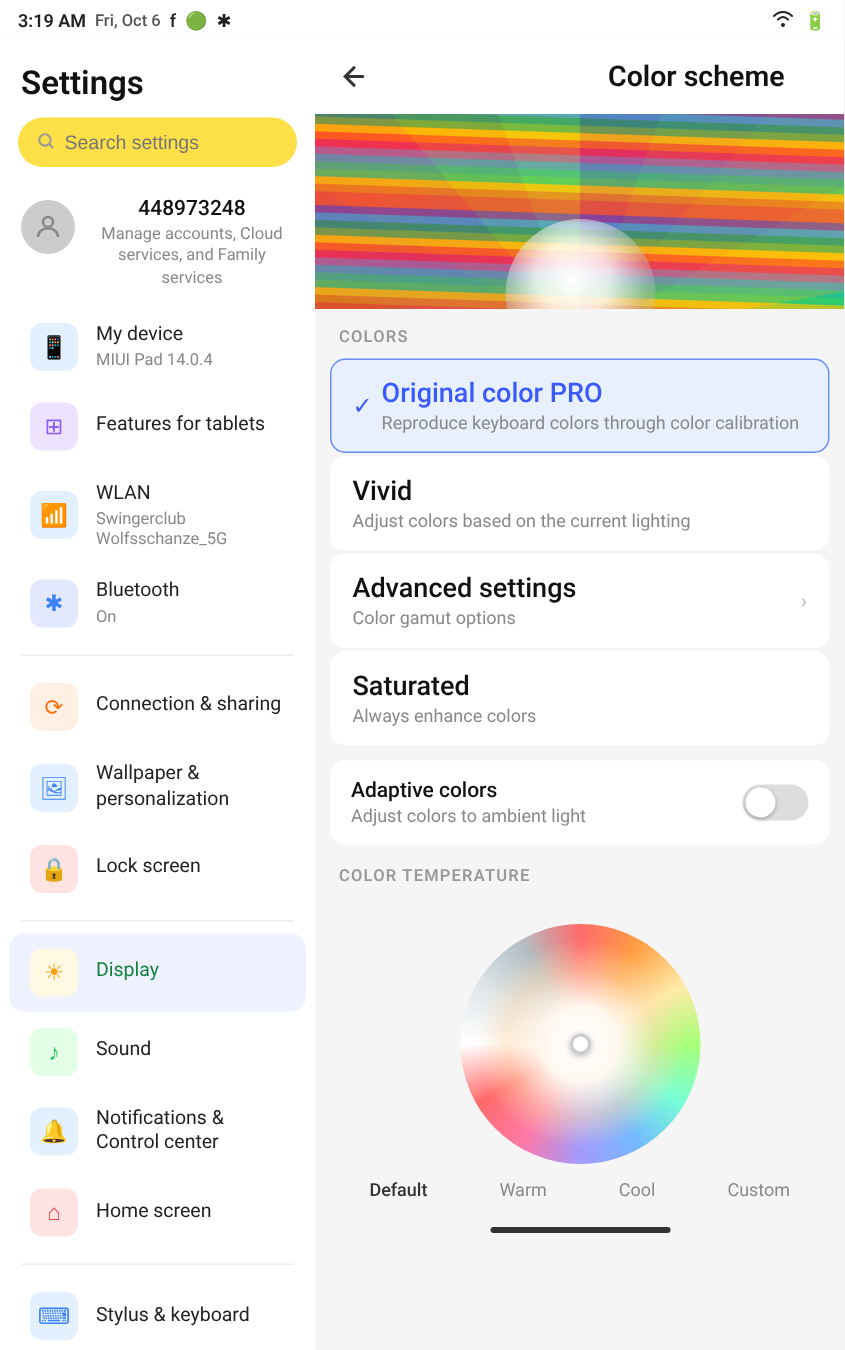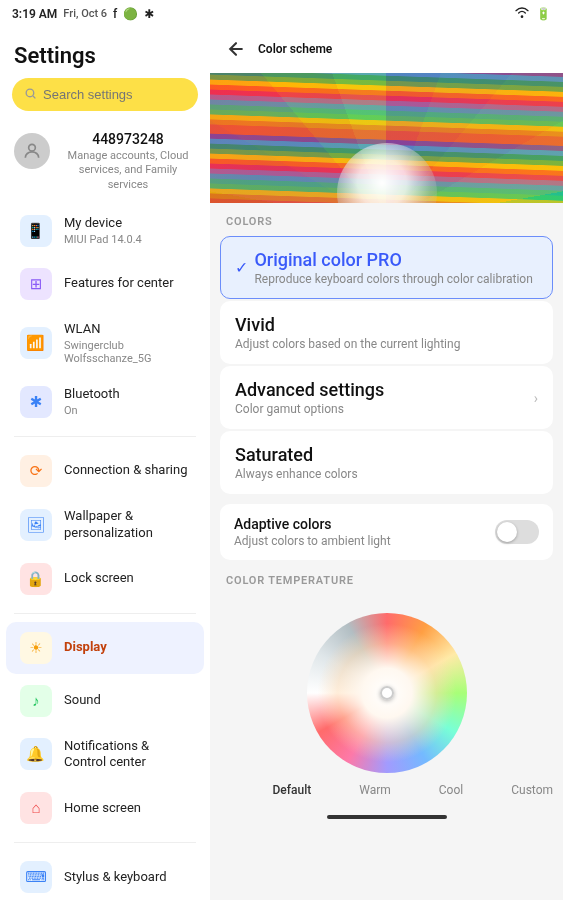--- a/index.html
+++ b/index.html
@@ -134,25 +134,25 @@
       gap: 12px;
       padding: 14px 16px;
       flex-shrink: 0;
     }
     .back-btn {
       cursor: pointer;
       color: #333;
       display: flex; align-items: center;
     }
     .panel-title {
-      font-size: 12px;
+      font-size: 19px;
       font-weight: 600;
       color: #111;
       flex: 1;
-      text-align: left;
+      text-align: right;
       margin-right: 24px;
     }
 
     
     .color-image {
       width: 100%;
       height: 130px;
       background: linear-gradient(135deg,
         #e74c3c 0%, #e67e22 10%, #f1c40f 20%, #2ecc71 30%,
         #1abc9c 40%, #3498db 50%, #9b59b6 60%, #e91e63 70%,
@@ -298,21 +298,21 @@
     }
     .wheel-dot {
       width: 14px; height: 14px;
       border-radius: 50%;
       background: rgba(255,255,255,0.9);
       border: 2px solid #ccc;
       box-shadow: 0 1px 4px rgba(0,0,0,0.3);
     }
     .temp-labels {
       display: flex;
-      justify-content: flex-end;
+      justify-content: center;
       padding: 0 10px;
       gap: 48px;
     }
     .temp-label {
       font-size: 12px;
       color: #888;
       cursor: pointer;
     }
     .temp-label.default { color: #333; font-weight: 500; }
 
@@ -387,21 +387,21 @@
     <div>
       <div class="item-label" style="">My device</div>
       <div class="item-sub">MIUI Pad 14.0.4</div>
     </div>
   </div>
         <div class="sidebar-item">
     <div class="item-icon" style="background:#ede3ff; color:#8b5cf6; font-size:15px;">
       ⊞
     </div>
     <div>
-      <div class="item-label" style="">Features for center</div>
+      <div class="item-label" style="">Features for tablets</div>
 
     </div>
   </div>
         <div class="sidebar-item">
     <div class="item-icon" style="background:#e3f0ff; color:#3b82f6; font-size:15px;">
       📶
     </div>
     <div>
       <div class="item-label" style="">WLAN</div>
       <div class="item-sub">Swingerclub Wolfsschanze_5G</div>
@@ -443,21 +443,21 @@
       <div class="item-label" style="">Lock screen</div>
 
     </div>
   </div>
         <div class="sidebar-divider"></div>
         <div class="sidebar-item active">
     <div class="item-icon" style="background:#fff8e3; color:#f59e0b; font-size:15px;">
       ☀
     </div>
     <div>
-      <div class="item-label active" style="color:#c2410c;font-weight:700;">Display</div>
+      <div class="item-label active" style="color:#15803d;font-weight:400;">Display</div>
 
     </div>
   </div>
         <div class="sidebar-item">
     <div class="item-icon" style="background:#e3ffe8; color:#22c55e; font-size:15px;">
       ♪
     </div>
     <div>
       <div class="item-label" style="">Sound</div>
 

